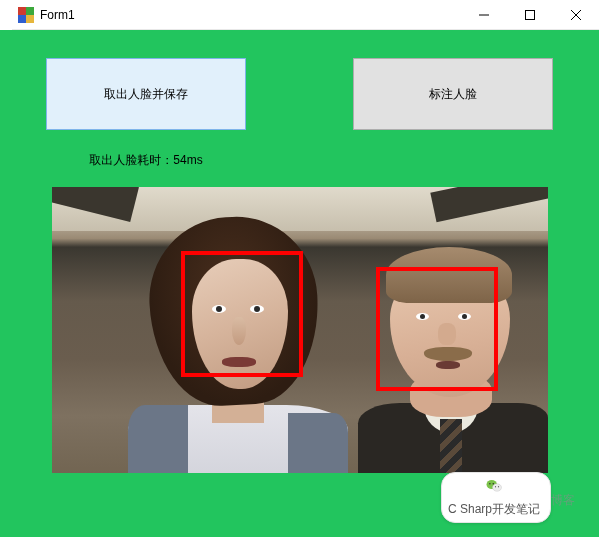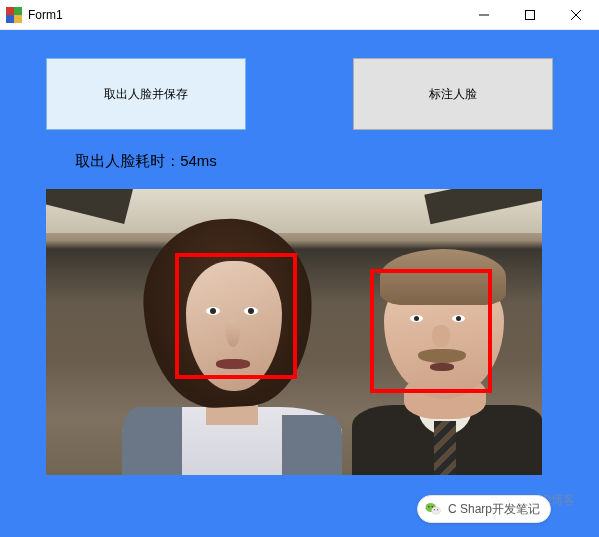--- a/index.html
+++ b/index.html
@@ -1,37 +1,37 @@
 <!DOCTYPE html>
 <html><head>
   <meta charset="utf-8">
   <style>
     * { margin: 0; padding: 0; box-sizing: border-box; }
     body { font-family: "Microsoft YaHei", "SimSun", sans-serif; background: #fff; width: 599px; height: 537px; overflow: hidden; position: relative; }
     
-    .titlebar { height: 30px; background: #fff; border-bottom: 1px solid #e8e8e8; display: flex; align-items: center; padding: 0 0 0 6px; }
+    .titlebar { height: 30px; background: #fff; border-bottom: 1px solid #e8e8e8; display: flex; align-items: center; padding: 0 0 0 6px; margin-left: 12px; }
     .titlebar-icon { width: 16px; height: 16px; margin-right: 6px; display: flex; flex-wrap: wrap; }
     .titlebar-icon .q { width: 8px; height: 8px; }
     .q.r { background: #ce3b2f; }
     .q.g { background: #3ca83c; }
     .q.b { background: #2f5fcf; }
     .q.y { background: #e6b63c; }
     .title-text { font-size: 12px; color: #000; }
     .win-controls { margin-left: auto; display: flex; height: 100%; }
     .win-btn { width: 46px; display: flex; align-items: center; justify-content: center; color: #000; }
     .win-btn svg { width: 10px; height: 10px; }
     
-    .client { background: #3b82f6; padding: 28px 46px 20px 46px; height: calc(100% - 30px); display: flex; flex-direction: column; align-items: flex-start; }
+    .client { background: #22c55e; padding: 28px 46px 20px 46px; height: calc(100% - 30px); display: flex; flex-direction: column; align-items: center; }
     
     .btn-row { width: 100%; display: flex; justify-content: space-between; }
     .app-btn { width: 200px; height: 72px; border: 1px solid #adadad; display: flex; align-items: center; justify-content: center; font-size: 12px; cursor: pointer; }
     .app-btn.primary { background: #e1f0fb; border-color: #7eb4ea; }
     .app-btn.secondary { background: #e1e1e1; margin-left: 7px; }
     
-    .label-row { width: 100%; display: flex; justify-content: space-between; margin-top: 22px; font-size: 15px; }
+    .label-row { width: 100%; display: flex; justify-content: space-between; margin-top: 22px; font-size: 12px; }
     .label-cell { width: 200px; text-align: center; color: #000; }
     
     .image-area { margin-top: 18px; width: 496px; height: 286px; position: relative; background: linear-gradient(180deg,#d8d2c4 0%, #c3b9a7 10%, #9a8a74 18%, #3a3730 21%, #655a4c 40%, #6a5d4e 60%, #7e7160 80%, #726552 100%); overflow: hidden; }
     
     
     .fig1-hair { position:absolute; left:98px; top:30px; width:168px; height:188px; background: radial-gradient(ellipse at 50% 40%, #4a2f1e 0%, #2e1d12 70%); border-radius: 48% 48% 40% 40% / 44% 44% 56% 56%; transform: rotate(-3deg);}
     .fig1-face { position:absolute; left:140px; top:72px; width:96px; height:130px; background: linear-gradient(160deg,#e7cdb9 0%, #d6b49c 50%, #c09a80 100%); border-radius: 46% 46% 48% 48% / 40% 40% 60% 60%; }
     .fig1-eyeL,.fig1-eyeR{position:absolute;width:14px;height:8px;background:#fff;border-radius:50%;}
     .fig1-eyeL{left:160px;top:118px;} .fig1-eyeR{left:198px;top:118px;}
     .fig1-pL,.fig1-pR{position:absolute;width:6px;height:6px;background:#2a2a2a;border-radius:50%;}
@@ -60,21 +60,21 @@
     
     
     .beamL{position:absolute;left:-12px;top:-12px;width:96px;height:36px;background:#3a362e;transform:rotate(14deg);}
     .beamR{position:absolute;right:-14px;top:-8px;width:130px;height:30px;background:#3a362e;transform:rotate(-12deg);}
     .ceiling{position:absolute;left:0;top:0;width:100%;height:44px;background:linear-gradient(180deg,#e0dacb,#c7bfad);}
     
     .face-box { position: absolute; border: 4px solid #ff0000; }
     
     .watermark { position: absolute; right: 24px; bottom: 28px; font-size: 12px; color: rgba(140,140,140,0.6); pointer-events: none; }
     
-    .chat-badge { position: absolute; right: 48px; bottom: 14px; display: flex; align-items: center; gap: 6px; background: #fff; border: 1px solid #e5e5e5; border-radius: 14px; padding: 4px 10px 4px 6px; font-size: 12px; color: #555; box-shadow: 0 1px 3px rgba(0,0,0,0.12); }
+    .chat-badge { position: absolute; right: 48px; bottom: 14px; display: flex; align-items: center; gap: 6px; background: #fff; border: 1px solid #e5e5e5; border-radius: 14px; padding: 4px 10px 4px 6px; font-size: 12px; color: #555; box-shadow: 0 1px 3px rgba(0,0,0,0.12); flex-direction: column; }
     .chat-icon { width: 18px; height: 18px; }
   </style>
 </head>
 <body>
 
 <div class="titlebar">
   <div class="titlebar-icon">
     <div class="q r"></div>
       <div class="q g"></div>
       <div class="q b"></div>

